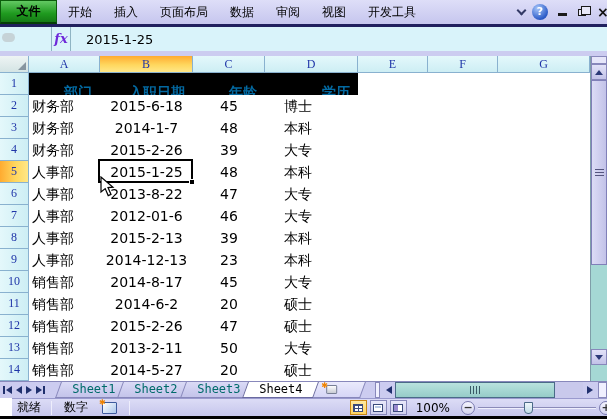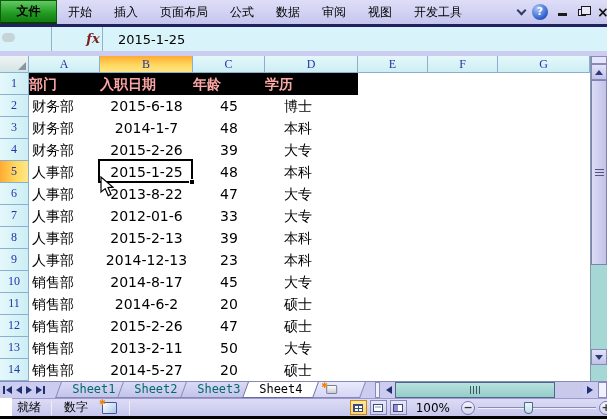--- a/index.html
+++ b/index.html
@@ -33,21 +33,21 @@
   .mb-sep { position:absolute; top:24px; left:0; width:607px; height:3px; background:#20205e; }
 
   
   .formula-bar { position:absolute; top:27px; left:0; width:607px; height:24px;
     background:#d9f3fa; display:flex; align-items:center; }
   .name-box { width:52px; height:100%; position:relative; border-right:1px solid #8fb4c4; }
   .name-blob { position:absolute; left:2px; top:6px; width:13px; height:9px; background:#c0cbce;
     border-radius:5px; opacity:.8; }
   .fx-btn { width:19px; height:100%; border-right:1px solid #8fb4c4; text-align:center;
     font-family:"DejaVu Serif", serif; font-style:italic; font-weight:bold; font-size:13px;
-    color:#7f1d1d; line-height:23px;margin-left:32px; }
+    color:#6d28d9; line-height:23px; }
   .formula-value { padding-left:15px; font-size:13px; color:#000; }
   .fb-strip { position:absolute; top:51px; left:0; width:607px; height:5px; background:#ccccf0; }
 
   
   .grid { position:absolute; top:56px; left:0; width:590px; height:325px; background:#fff; }
   .col-headers { display:flex; height:17px; }
   .corner-cell { width:29px; height:17px; background:linear-gradient(#eef4f4,#d4e4e4);
     border-right:1px solid #89b1cf; border-bottom:1px solid #89b1cf; position:relative; }
   .corner-cell::after { content:""; position:absolute; right:2px; bottom:2px; width:0; height:0;
     border-left:8px solid transparent; border-bottom:8px solid #8795a0; }
@@ -59,21 +59,21 @@
   .g-row { display:flex; height:22px; }
   .row-h { width:29px; height:22px; background:linear-gradient(90deg,#e4f8fb,#cdeef4);
     border-right:1px solid #89b1cf; border-bottom:1px solid #89b1cf;
     font-family:"Liberation Serif","DejaVu Serif",serif; font-size:12px; color:#1f35a8;
     text-align:center; line-height:21px; }
   .row-h.sel { background:linear-gradient(90deg,#ffab30,#ffd75e 55%,#ffe787); }
   .cell { height:22px; font-size:14px; color:#000; line-height:22px; white-space:nowrap; overflow:hidden; }
   .cell.l { text-align:left; padding-left:3px; }
   .cell.c { text-align:center; }
   .cell.d { text-align:left; padding-left:19px; }
-  .cell.hdr { background:#000; color:#fca5a5; font-weight:bold; text-align:left; padding:0; }
+  .cell.hdr { background:#000; color:#0369a1; font-weight:bold; text-align:right; padding:8px; }
   .selection-box { position:absolute; left:98px; top:103px; width:95px; height:24px;
     border:2px solid #000; pointer-events:none; }
   .fill-handle { position:absolute; right:-3px; bottom:-3px; width:5px; height:5px;
     background:#000; border-left:1px solid #fff; border-top:1px solid #fff; }
   .cursor { position:absolute; left:100px; top:120px; z-index:9; pointer-events:none; }
 
   
   .vscroll { position:absolute; top:56px; left:590px; width:17px; height:325px;
     background:#a5d8d4; border-left:1px solid #7f9ea8; }
   .vs-split { height:8px; background:#e6e6fa; border:1px solid #8888bb; }
@@ -158,21 +158,20 @@
 <body>
 
 <div class="app">
 
   <div class="menubar">
     <div class="file-btn">文件</div>
     <div class="menu-items">
       <div class="menu-item">开始</div>
         <div class="menu-item">插入</div>
         <div class="menu-item">页面布局</div>
-        <div class="menu-item">公式</div>
         <div class="menu-item">数据</div>
         <div class="menu-item">审阅</div>
         <div class="menu-item">视图</div>
         <div class="menu-item">开发工具</div>
     </div>
     <div class="mb-right">
       <div class="chevron-down"></div>
       <div class="help-btn">?</div>
       <div class="min-btn">
           <div class="min-glyph"></div>
@@ -245,21 +244,21 @@
           <div class="row-h">6</div>
           <div class="cell l" style="width: 71px;">人事部</div>
           <div class="cell c" style="width: 93px;">2013-8-22</div>
           <div class="cell c" style="width: 72px;">47</div>
           <div class="cell d" style="width: 93px;">大专</div>
         </div>
         <div class="g-row">
           <div class="row-h">7</div>
           <div class="cell l" style="width: 71px;">人事部</div>
           <div class="cell c" style="width: 93px;">2012-01-6</div>
-          <div class="cell c" style="width: 72px;">33</div>
+          <div class="cell c" style="width: 72px;">46</div>
           <div class="cell d" style="width: 93px;">大专</div>
         </div>
         <div class="g-row">
           <div class="row-h">8</div>
           <div class="cell l" style="width: 71px;">人事部</div>
           <div class="cell c" style="width: 93px;">2015-2-13</div>
           <div class="cell c" style="width: 72px;">39</div>
           <div class="cell d" style="width: 93px;">本科</div>
         </div>
         <div class="g-row">

